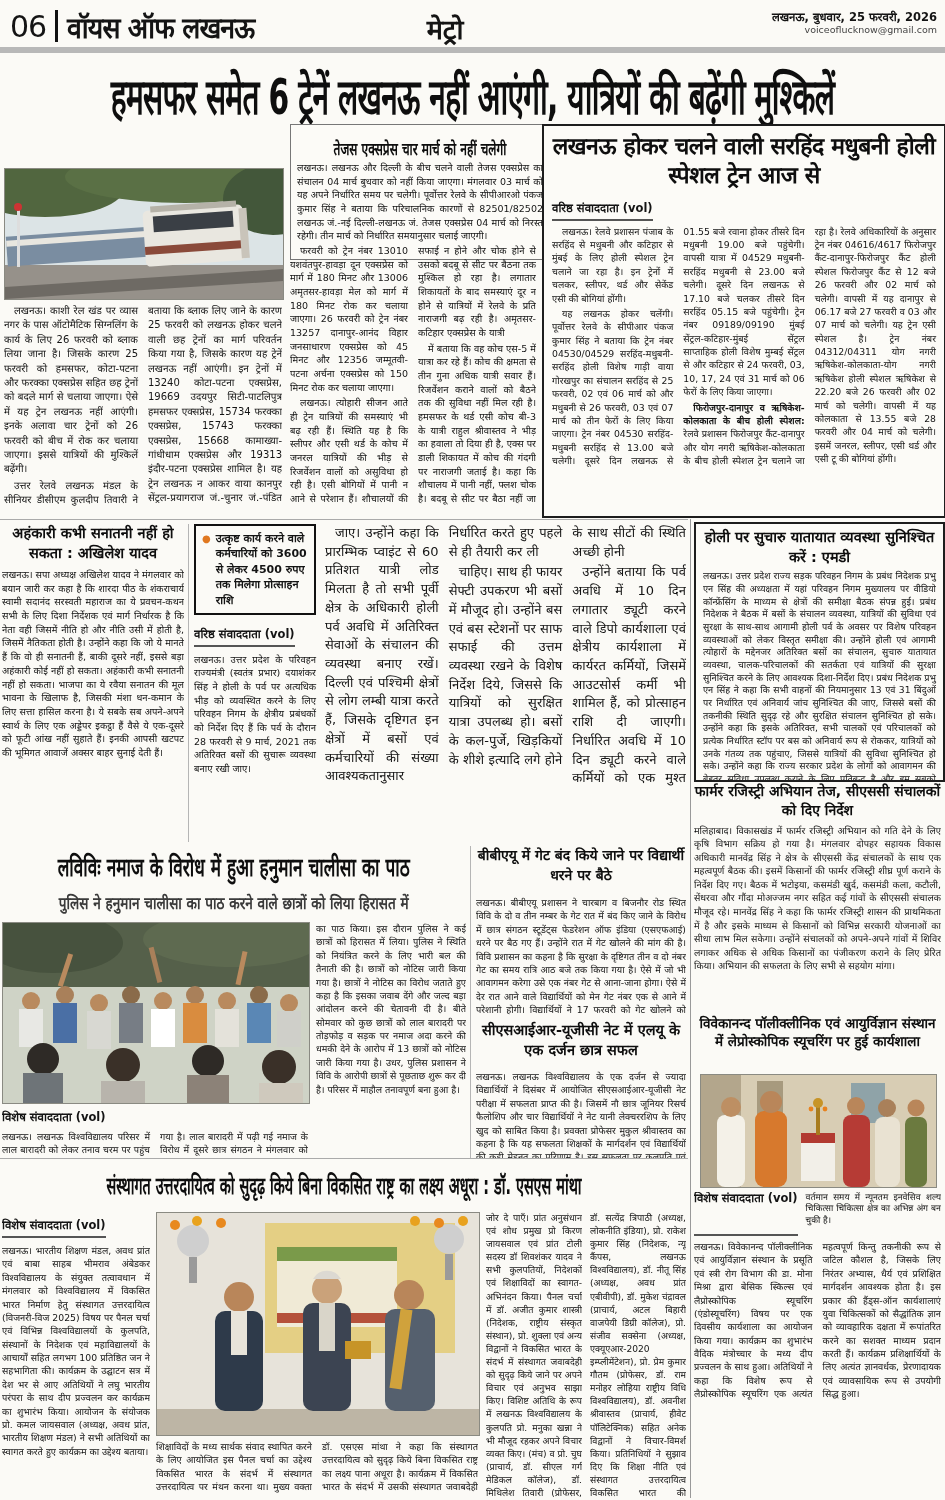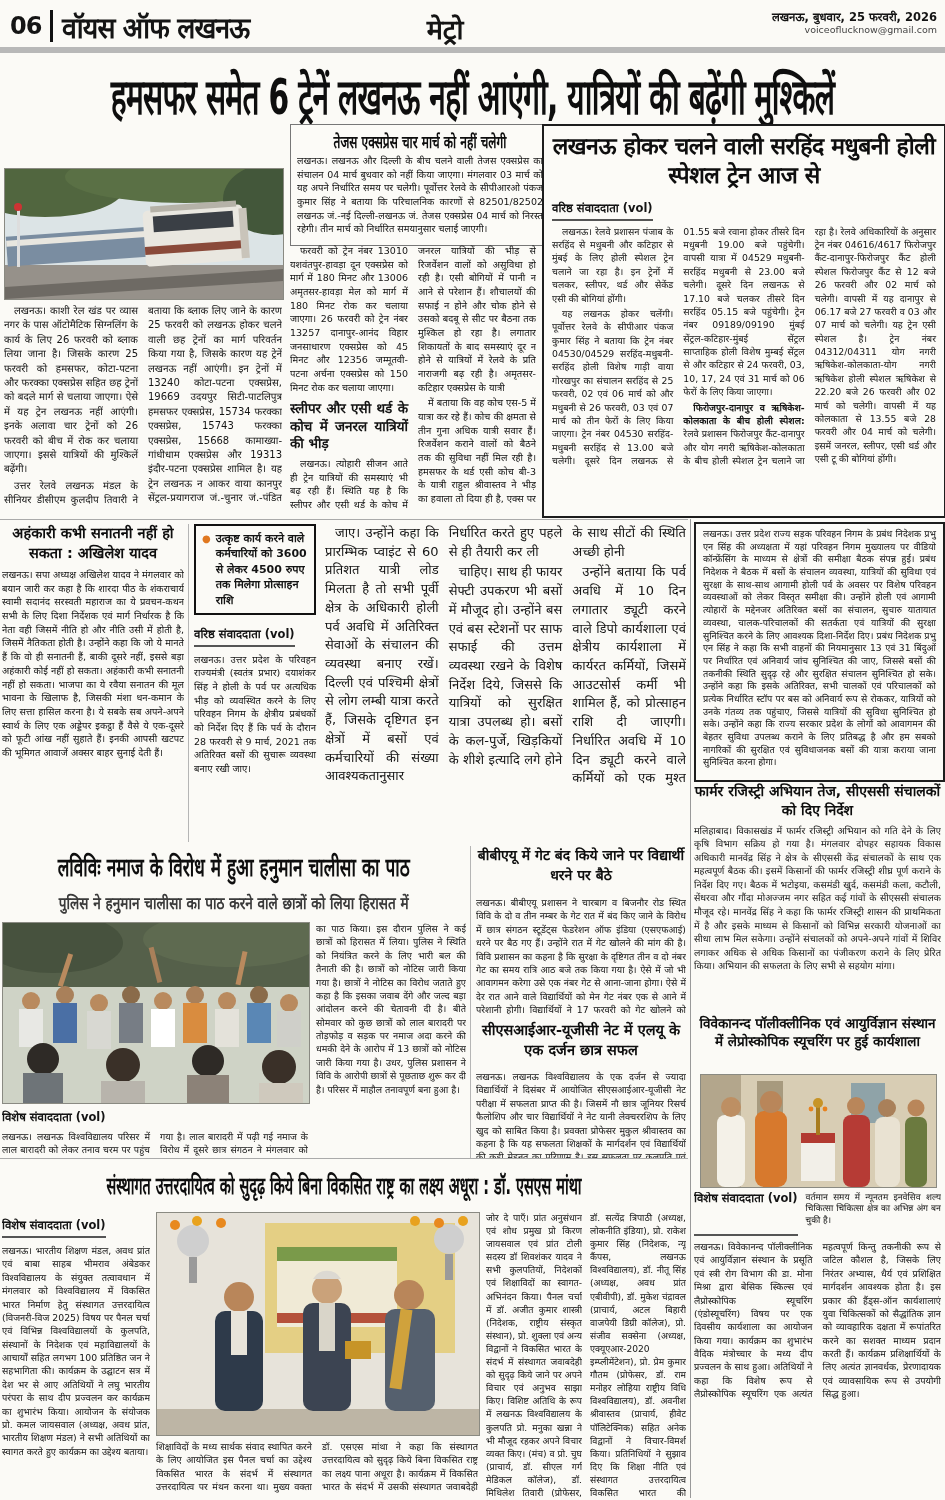--- a/index.html
+++ b/index.html
@@ -26,21 +26,21 @@
               line-height:1.4;display:flex;gap:5px;align-items:flex-start;margin-bottom:8px;}
   .bullet-dot{color:#e07820;font-size:10px;line-height:1.6;}
   svg{display:block;}
 </style>
 </head>
 <body>
 
 <div class="page">
 
   <div class="abs" style="left:10px;top:6px;width:420px;height:40px;display:flex;align-items:center;gap:9px;">
-    <span style="font-size:24px;font-weight:bold;letter-spacing:-1px;">06</span>
+    <span style="font-size:30px;font-weight:normal;letter-spacing:-1px;">06</span>
     <span style="width:3px;height:32px;background:#111;"></span>
     <span style="font-size:29px;font-weight:bold;letter-spacing:-1px;transform:scaleX(.92);transform-origin:left;">वॉयस ऑफ लखनऊ</span>
   </div>
   <div class="abs center" style="left:350px;top:10px;width:190px;height:36px;font-size:27px;font-weight:bold;">मेट्रो</div>
   <div class="abs" style="right:8px;left:700px;top:9px;height:38px;text-align:right;">
     <div style="font-size:11.5px;font-weight:bold;">लखनऊ, बुधवार, 25 फरवरी, 2026</div>
     <div style="font-size:9.5px;color:#444;">voiceoflucknow@gmail.com</div>
   </div>
   <div class="abs mast-rule" style="left:0;top:47px;width:945px;height:6px;"></div>
 
@@ -68,30 +68,29 @@
       <rect x="12" y="40" width="3" height="58" fill="#ddd"></rect>
       <circle cx="13" cy="38" r="4" fill="#c33"></circle>
     </svg>
   </div>
   <div class="abs body-txt j cols2" style="left:4px;top:304px;width:278px;height:212px;">
     <p>लखनऊ। काशी रेल खंड पर व्यास नगर के पास ऑटोमैटिक सिग्नलिंग के कार्य के लिए 26 फरवरी को ब्लाक लिया जाना है। जिसके कारण 25 फरवरी को हमसफर, कोटा-पटना और फरक्का एक्सप्रेस सहित छह ट्रेनों को बदले मार्ग से चलाया जाएगा। ऐसे में यह ट्रेन लखनऊ नहीं आएंगी। इनके अलावा चार ट्रेनों को 26 फरवरी को बीच में रोक कर चलाया जाएगा। इससे यात्रियों की मुश्किलें बढ़ेंगी।</p>
     <p>उत्तर रेलवे लखनऊ मंडल के सीनियर डीसीएम कुलदीप तिवारी ने बताया कि ब्लाक लिए जाने के कारण 25 फरवरी को लखनऊ होकर चलने वाली छह ट्रेनों का मार्ग परिवर्तन किया गया है, जिसके कारण यह ट्रेनें लखनऊ नहीं आएंगी। इन ट्रेनों में 13240 कोटा-पटना एक्सप्रेस, 19669 उदयपुर सिटी-पाटलिपुत्र हमसफर एक्सप्रेस, 15734 फरक्का एक्सप्रेस, 15743 फरक्का एक्सप्रेस, 15668 कामाख्या-गांधीधाम एक्सप्रेस और 19313 इंदौर-पटना एक्सप्रेस शामिल है। यह ट्रेन लखनऊ न आकर वाया कानपुर सेंट्रल-प्रयागराज जं.-चुनार जं.-पंडित दीन दयाल उपाध्याय जं. के रास्ते अपने गंतव्य को जाएंगी। उन्होंने बताया कि 26 फरवरी को 13239 पटना-कोटा एक्सप्रेस लखनऊ नहीं आएगी। यह वाया पंडित दीन दयाल उपाध्याय जं.-चुनार जं.-प्रयागराज जं.-कानपुर सेंट्रल के रास्ते अपने गंतव्य को जाएगी। सीनियर डीसीएम ने यात्रियों से अनुरोध किया है कि असुविधा से बचने के लिए यात्रा प्रारंभ करने से पूर्व संबंधित ट्रेन की जानकारी रेलवे हेल्पलाइन या एनटीईएस के माध्यम से प्राप्त कर लें।</p>
 
   </div>
 
-  <div class="abs" style="left:290px;top:124px;width:246px;height:114px;border:1px solid #777;padding:3px 6px;background:#fcfbf7;">
+  <div class="abs" style="left:290px;top:124px;width:246px;height:114px;border:1px solid #777;padding:10px 6px;background:#fcfbf7;">
     <div style="height:26px;display:flex;align-items:center;justify-content:center;">
       <span class="hl nowrap-scale" style="font-size:15px;transform:scale(.8,1.15);">तेजस एक्सप्रेस चार मार्च को नहीं चलेगी</span>
     </div>
     <div class="body-txt j" style="font-size:9.5px;">लखनऊ। लखनऊ और दिल्ली के बीच चलने वाली तेजस एक्सप्रेस का संचालन 04 मार्च बुधवार को नहीं किया जाएगा। मंगलवार 03 मार्च को यह अपने निर्धारित समय पर चलेगी। पूर्वोत्तर रेलवे के सीपीआरओ पंकज कुमार सिंह ने बताया कि परिचालनिक कारणों से 82501/82502 लखनऊ जं.-नई दिल्ली-लखनऊ जं. तेजस एक्सप्रेस 04 मार्च को निरस्त रहेगी। तीन मार्च को निर्धारित समयानुसार चलाई जाएगी।</div>
   </div>
 
   <div class="abs body-txt j cols2" style="left:290px;top:244px;width:246px;height:272px;font-size:9.5px;">
     <p>फरवरी को ट्रेन नंबर 13010 यशवंतपुर-हावड़ा दून एक्सप्रेस को मार्ग में 180 मिनट और 13006 अमृतसर-हावड़ा मेल को मार्ग में 180 मिनट रोक कर चलाया जाएगा। 26 फरवरी को ट्रेन नंबर 13257 दानापुर-आनंद विहार जनसाधारण एक्सप्रेस को 45 मिनट और 12356 जम्मूतवी-पटना अर्चना एक्सप्रेस को 150 मिनट रोक कर चलाया जाएगा।</p>
-    <div class="subhead">स्लीपर और एसी थर्ड के कोच में जनरल यात्रियों की भीड़</div>
     <p>लखनऊ। त्योहारी सीजन आते ही ट्रेन यात्रियों की समस्याएं भी बढ़ रही हैं। स्थिति यह है कि स्लीपर और एसी थर्ड के कोच में जनरल यात्रियों की भीड़ से रिजर्वेशन वालों को असुविधा हो रही है। एसी बोगियों में पानी न आने से परेशान हैं। शौचालयों की सफाई न होने और चोक होने से उसको बदबू से सीट पर बैठना तक मुश्किल हो रहा है। लगातार शिकायतों के बाद समस्याएं दूर न होने से यात्रियों में रेलवे के प्रति नाराजगी बढ़ रही है। अमृतसर-कटिहार एक्सप्रेस के यात्री</p>
     <p>में बताया कि वह कोच एस-5 में यात्रा कर रहे हैं। कोच की क्षमता से तीन गुना अधिक यात्री सवार हैं। रिजर्वेशन कराने वालों को बैठने तक की सुविधा नहीं मिल रही है। हमसफर के थर्ड एसी कोच बी-3 के यात्री राहुल श्रीवास्तव ने भीड़ का हवाला तो दिया ही है, एक्स पर डाली शिकायत में कोच की गंदगी पर नाराजगी जताई है। कहा कि शौचालय में पानी नहीं, फ्लश चोक है। बदबू से सीट पर बैठा नहीं जा रहा। गोरखपुर-मुंबई एक्सप्रेस के यात्री मनीष ने एक्स पर की शिकायत में कहा कि हैरानी की बात है कि सेकेंड एसी कोच में पानी नहीं। शौचालय काफी गंदे हैं। इसी ट्रेन के यात्री कामेश्वर प्रताप ने भी एसी कोच के शौचालय की गंदगी और पानी न आने को लेकर नाराजगी जताई है। डीआरएम की ओर से जवाब में एक्स पर किए गए पोस्ट में समस्याओं के निस्तारण के लिए संबंधितों को निर्देशित करने की बात कही गई है।</p>
 
   </div>
 
   <div class="abs boxed" style="left:542px;top:124px;width:384px;height:378px;padding:6px 8px;">
     <div class="hl center" style="font-size:23px;line-height:1.28;letter-spacing:-.5px;">लखनऊ होकर चलने वाली सरहिंद मधुबनी होली स्पेशल ट्रेन आज से</div>
     <div style="margin:6px 0 4px;">
       <span class="byline">वरिष्ठ संवाददाता (vol)</span>
     </div>
@@ -123,20 +122,21 @@
       </div>
       <div class="body-txt j cols3" style="flex:1;font-size:13px;">
         <p>जाए। उन्होंने कहा कि प्रारम्भिक प्वाइंट से 60 प्रतिशत यात्री लोड मिलता है तो सभी पूर्वी क्षेत्र के अधिकारी होली पर्व अवधि में अतिरिक्त सेवाओं के संचालन की व्यवस्था बनाए रखें। दिल्ली एवं पश्चिमी क्षेत्रों से लोग लम्बी यात्रा करते हैं, जिसके दृष्टिगत इन क्षेत्रों में बसों एवं कर्मचारियों की संख्या आवश्यकतानुसार निर्धारित करते हुए पहले से ही तैयारी कर ली</p>
         <p>चाहिए। साथ ही फायर सेफ्टी उपकरण भी बसों में मौजूद हो। उन्होंने बस एवं बस स्टेशनों पर साफ सफाई की उत्तम व्यवस्था रखने के विशेष निर्देश दिये, जिससे कि यात्रियों को सुरक्षित यात्रा उपलब्ध हो। बसों के कल-पुर्जे, खिड़कियों के शीशे इत्यादि लगे होने के साथ सीटों की स्थिति अच्छी होनी</p>
         <p>उन्होंने बताया कि पर्व अवधि में 10 दिन लगातार ड्यूटी करने वाले डिपो कार्यशाला एवं क्षेत्रीय कार्यशाला में कार्यरत कर्मियों, जिसमें आउटसोर्स कर्मी भी शामिल हैं, को प्रोत्साहन राशि दी जाएगी। निर्धारित अवधि में 10 दिन ड्यूटी करने वाले कर्मियों को एक मुश्त 1800 रुपये प्रदान किया जाएगा।</p>
       </div>
     </div>
   </div>
 
   <div class="abs boxed" style="left:694px;top:522px;width:233px;height:248px;padding:4px 7px;">
+    <div class="hl center" style="font-size:14.5px;line-height:1.35;margin-bottom:3px;">होली पर सुचारु यातायात व्यवस्था सुनिश्चित करें : एमडी</div>
     <div class="body-txt j" style="font-size:9.2px;line-height:1.38;">लखनऊ। उत्तर प्रदेश राज्य सड़क परिवहन निगम के प्रबंध निदेशक प्रभु एन सिंह की अध्यक्षता में यहां परिवहन निगम मुख्यालय पर वीडियो कॉन्फ्रेंसिंग के माध्यम से क्षेत्रों की समीक्षा बैठक संपन्न हुई। प्रबंध निदेशक ने बैठक में बसों के संचालन व्यवस्था, यात्रियों की सुविधा एवं सुरक्षा के साथ-साथ आगामी होली पर्व के अवसर पर विशेष परिवहन व्यवस्थाओं को लेकर विस्तृत समीक्षा की। उन्होंने होली एवं आगामी त्योहारों के मद्देनजर अतिरिक्त बसों का संचालन, सुचारु यातायात व्यवस्था, चालक-परिचालकों की सतर्कता एवं यात्रियों की सुरक्षा सुनिश्चित करने के लिए आवश्यक दिशा-निर्देश दिए। प्रबंध निदेशक प्रभु एन सिंह ने कहा कि सभी वाहनों की नियमानुसार 13 एवं 31 बिंदुओं पर निर्धारित एवं अनिवार्य जांच सुनिश्चित की जाए, जिससे बसों की तकनीकी स्थिति सुदृढ़ रहे और सुरक्षित संचालन सुनिश्चित हो सके। उन्होंने कहा कि इसके अतिरिक्त, सभी चालकों एवं परिचालकों को प्रत्येक निर्धारित स्टॉप पर बस को अनिवार्य रूप से रोककर, यात्रियों को उनके गंतव्य तक पहुंचाए, जिससे यात्रियों की सुविधा सुनिश्चित हो सके। उन्होंने कहा कि राज्य सरकार प्रदेश के लोगों को आवागमन की बेहतर सुविधा उपलब्ध कराने के लिए प्रतिबद्ध है और हम सबको नागरिकों की सुरक्षित एवं सुविधाजनक बसों की यात्रा कराया जाना सुनिश्चित करना होगा।</div>
   </div>
 
   <div class="abs" style="left:694px;top:782px;width:247px;height:228px;">
     <div class="hl center" style="font-size:14px;line-height:1.35;margin-bottom:4px;">फार्मर रजिस्ट्री अभियान तेज, सीएससी संचालकों को दिए निर्देश</div>
     <div class="body-txt j" style="font-size:9.4px;">मलिहाबाद। विकासखंड में फार्मर रजिस्ट्री अभियान को गति देने के लिए कृषि विभाग सक्रिय हो गया है। मंगलवार दोपहर सहायक विकास अधिकारी मानवेंद्र सिंह ने क्षेत्र के सीएससी केंद्र संचालकों के साथ एक महत्वपूर्ण बैठक की। इसमें किसानों की फार्मर रजिस्ट्री शीघ्र पूर्ण कराने के निर्देश दिए गए। बैठक में भटोइया, कसमंडी खुर्द, कसमंडी कला, कटौली, सेंधरवा और गौंदा मोअज्जम नगर सहित कई गांवों के सीएससी संचालक मौजूद रहे। मानवेंद्र सिंह ने कहा कि फार्मर रजिस्ट्री शासन की प्राथमिकता में है और इसके माध्यम से किसानों को विभिन्न सरकारी योजनाओं का सीधा लाभ मिल सकेगा। उन्होंने संचालकों को अपने-अपने गांवों में शिविर लगाकर अधिक से अधिक किसानों का पंजीकरण कराने के लिए प्रेरित किया। अभियान की सफलता के लिए सभी से सहयोग मांगा।</div>
   </div>
 
   <div class="abs hl center" style="left:694px;top:1014px;width:247px;height:56px;font-size:13.5px;line-height:1.35;">विवेकानन्द पॉलीक्लीनिक एवं आयुर्विज्ञान संस्थान में लेप्रोस्कोपिक स्यूचरिंग पर हुई कार्यशाला</div>
   <div class="abs photo" style="left:700px;top:1074px;width:235px;height:112px;">

